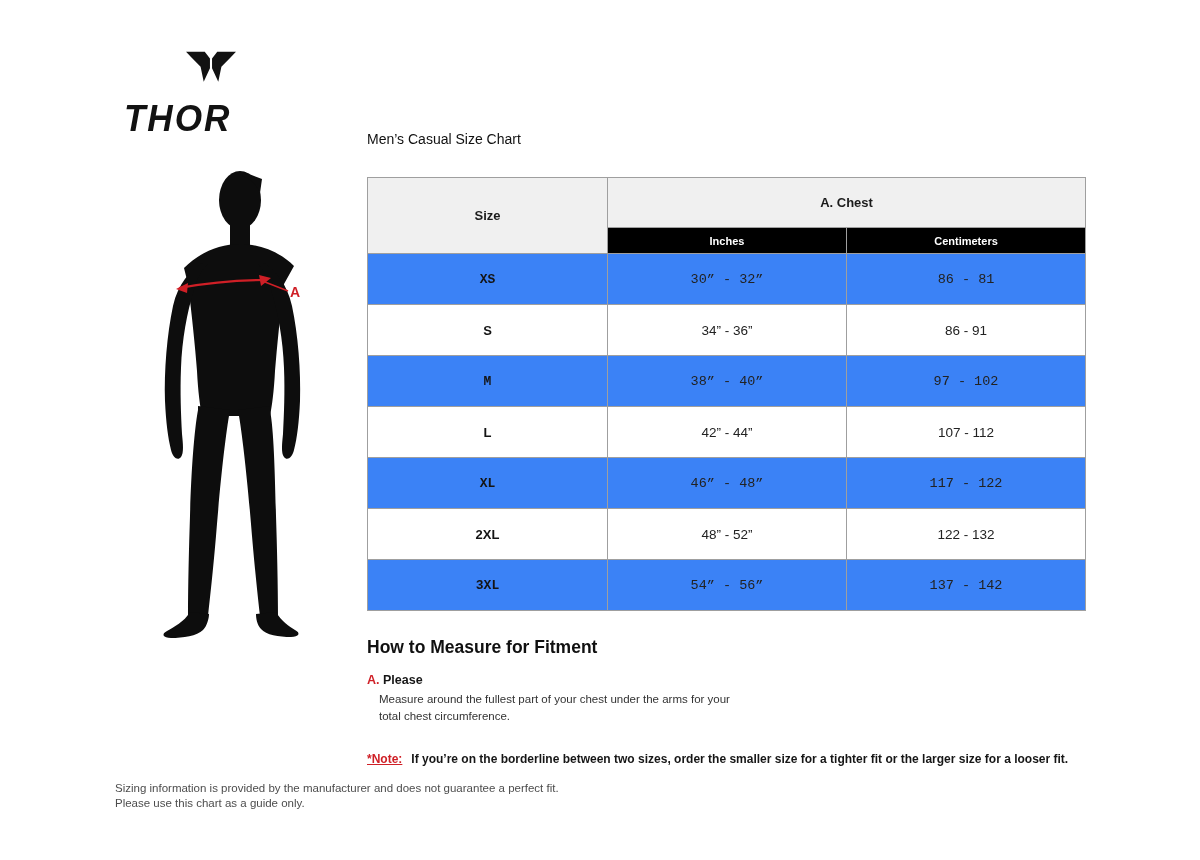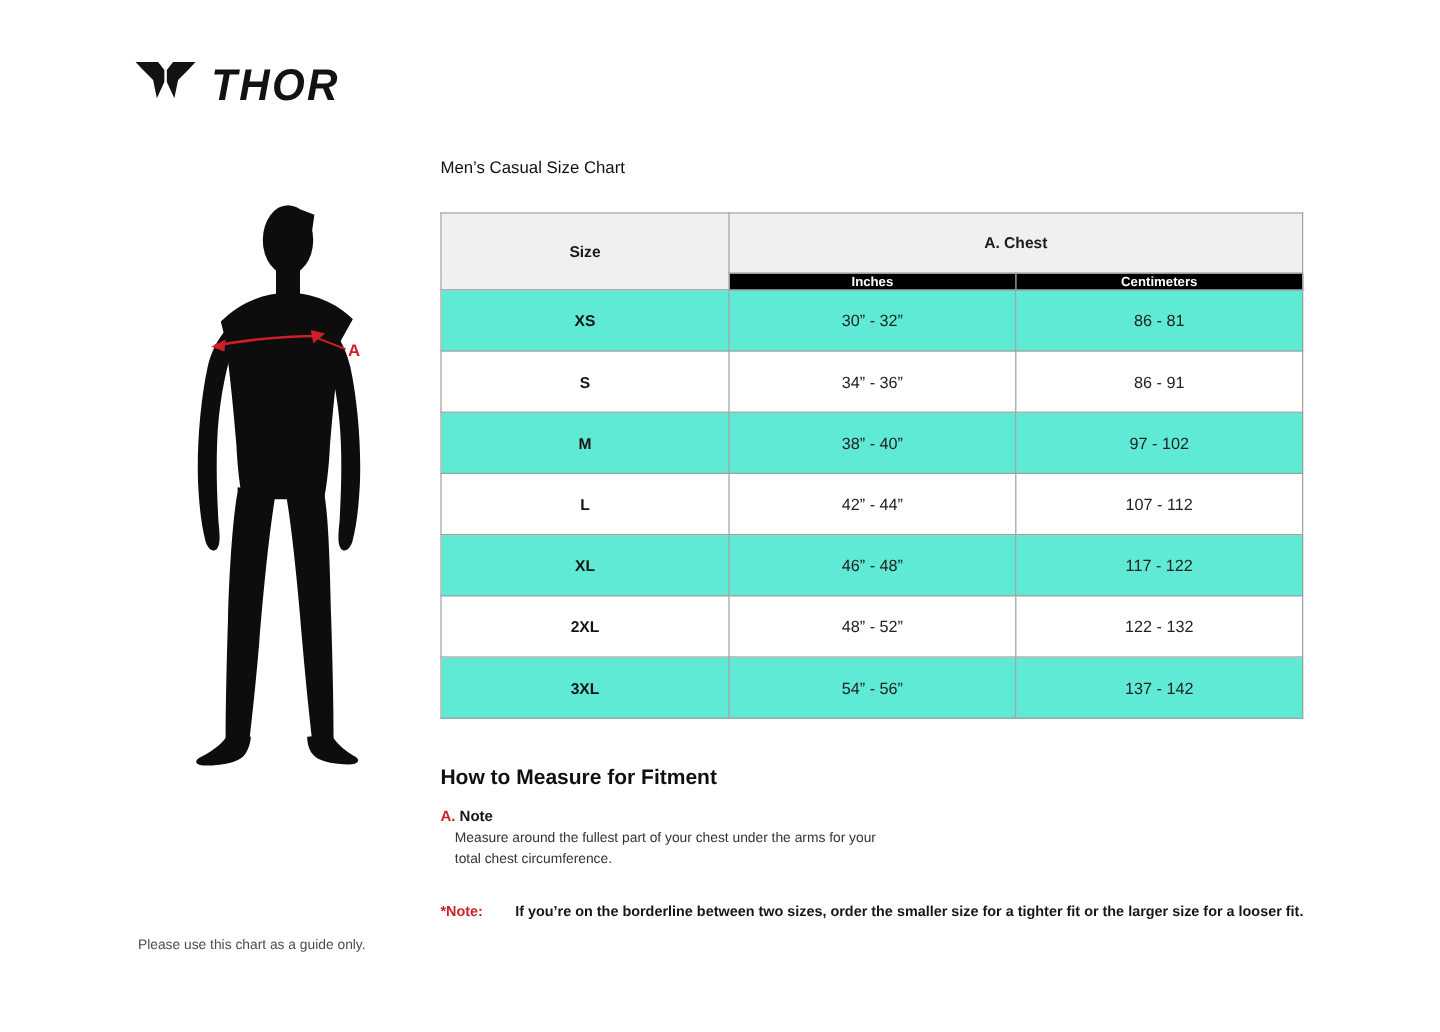--- a/index.html
+++ b/index.html
@@ -5,21 +5,21 @@
   * { margin:0; padding:0; box-sizing:border-box; }
   html,body { width:1200px; height:860px; background:#ffffff; }
   body {
     font-family:"Liberation Sans", sans-serif;
     position:relative;
     color:#1b1b1b;
     overflow:hidden;
   }
 
   
-  .logo { position:absolute; left:112px; top:50px; display:flex; align-items:flex-start; }
+  .logo { position:absolute; left:112px; top:50px; display:flex; align-items:flex-end;flex-direction:column; }
   .logo-icon svg { width:52px; height:48px; display:block; }
   .logo-text {
     font-size:37px; font-weight:bold; font-style:italic;
     letter-spacing:2px; color:#121212; margin-left:12px;
     transform:scaleX(0.95); transform-origin:left center;
   }
 
   
   .figure-wrap { position:absolute; left:148px; top:166px; width:170px; height:478px; }
   .figure-wrap svg { width:170px; height:478px; display:block; }
@@ -35,36 +35,36 @@
   }
   .size-table th, .size-table td {
     border:1px solid #9f9f9f;
     text-align:center; vertical-align:middle;
   }
   .col-size { width:240px; }
   .col-in   { width:239px; }
   .col-cm   { width:239px; }
   .hdr-cell { background:#f0f0f0; font-size:13px; font-weight:bold; color:#1b1b1b; }
   .hdr-row  { height:50px; }
-  .sub-row  { height:14px; }
+  .sub-row  { height:26px; }
   .sub-cell { background:#000000; color:#ffffff; font-size:11px; font-weight:bold; }
   .data-row { height:51px; }
-  .row-alt  { background:#5eead4; }
+  .row-alt  { background:#3b82f6;font-family:Liberation Mono, monospace; }
   .row-plain{ background:#ffffff; }
   .cell-size { font-size:13px; font-weight:bold; color:#141414; }
   .cell-val  { font-size:13.5px; font-weight:normal; color:#222222; }
 
   
   .measure-item { position:absolute; left:367px; top:673px; width:382px; }
   .measure-head { font-size:12.5px; font-weight:bold; color:#161616; }
   .measure-key  { color:#cf1f26; }
   .measure-desc { margin-top:4px; font-size:11.5px; line-height:1.45; color:#333333;margin-left:12px; }
 
   .note-line { position:absolute; left:367px; top:752px; font-size:12px; font-weight:bold; color:#161616; white-space:nowrap; }
-  .note-label { color:#cf1f26; margin-right:27px; }
+  .note-label { color:#cf1f26; margin-right:9px;text-decoration:underline; }
 
   
   .disclaimer { position:absolute; left:115px; top:781px; font-size:11.5px; line-height:1.28; color:#4d4d4d; }
 </style>
 </head>
 <body>
 
 <div class="logo">
   <span class="logo-icon">
     <svg viewBox="0 0 100 90" xmlns="http://www.w3.org/2000/svg" aria-hidden="true">
@@ -163,24 +163,25 @@
       <td class="cell-val">137 - 142</td>
     </tr>
   </tbody>
 </table>
 
 <div class="howto-title">How to Measure for Fitment</div>
 
 <div class="measure-item">
   <div class="measure-head">
     <span class="measure-key">A.</span>
-    <span class="measure-name">Note</span>
+    <span class="measure-name">Please</span>
   </div>
   <div class="measure-desc">Measure around the fullest part of your chest under the arms for your total chest circumference.</div>
 </div>
 
 <div class="note-line">
   <span class="note-label">*Note:</span><span>If you’re on the borderline between two sizes, order the smaller size for a tighter fit or the larger size for a looser fit.</span>
 </div>
 
 <div class="disclaimer">
+  <div>Sizing information is provided by the manufacturer and does not guarantee a perfect fit.</div>
   <div>Please use this chart as a guide only.</div>
 </div>
 
 </body></html>

